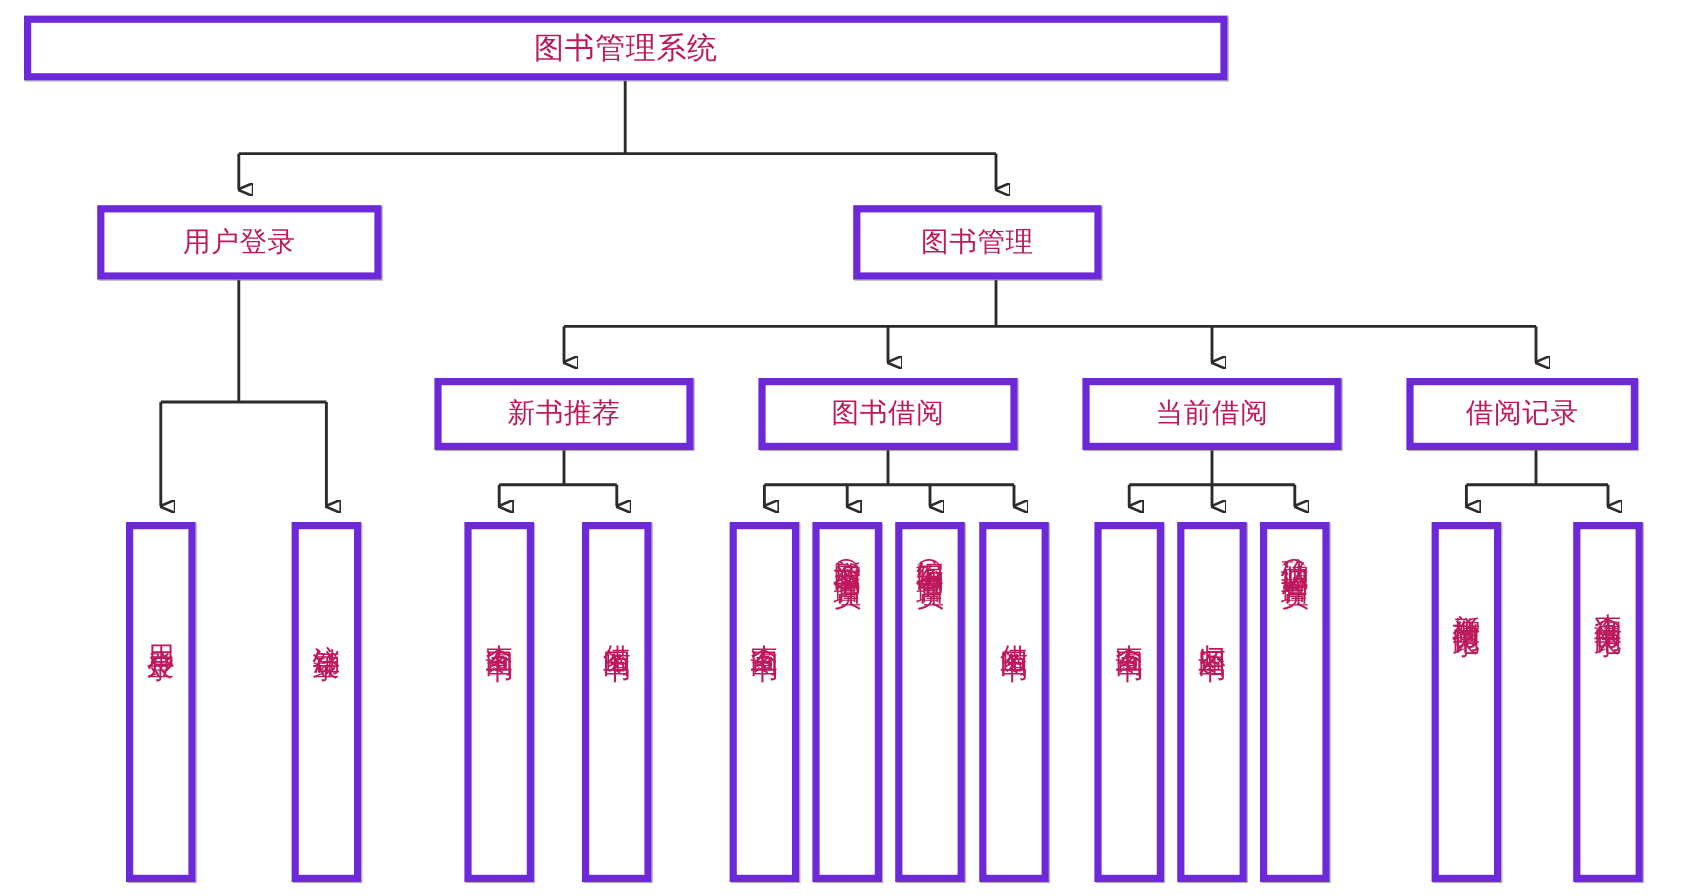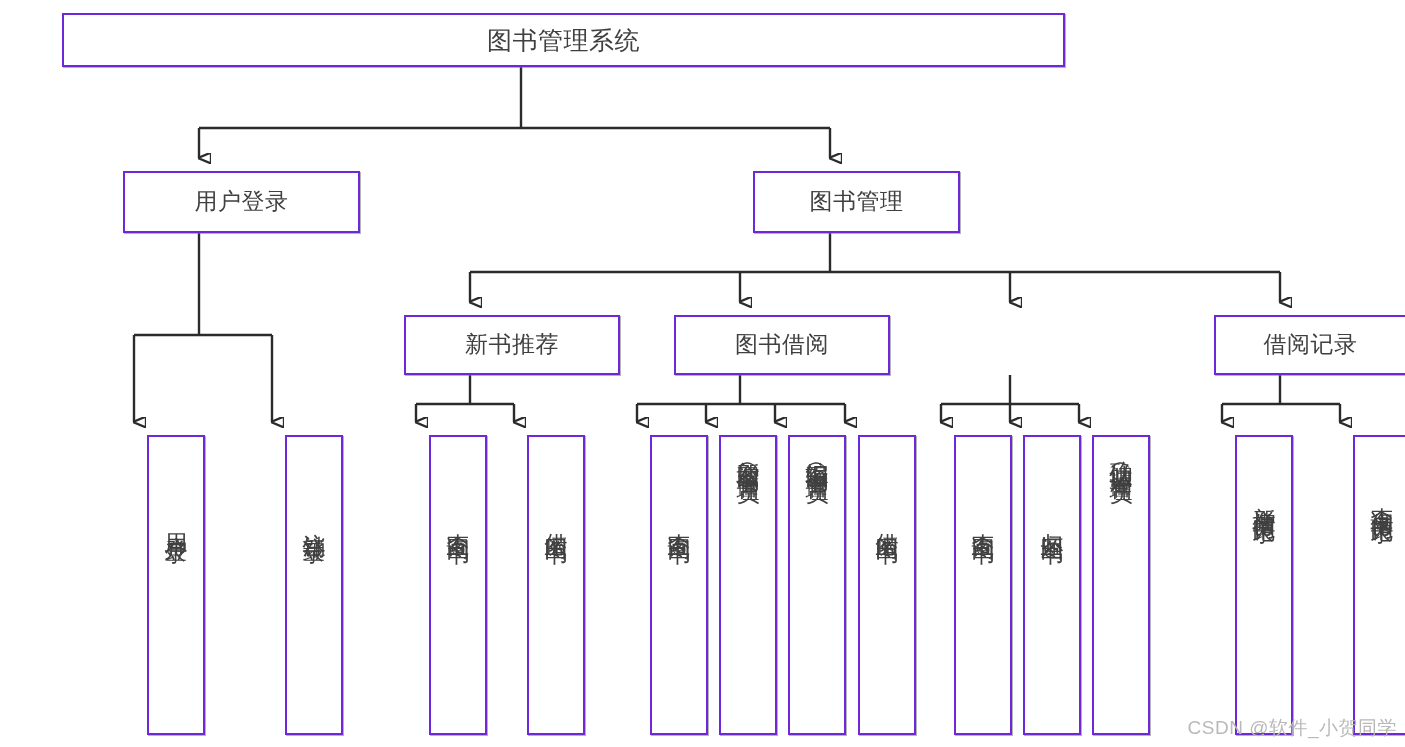--- a/index.html
+++ b/index.html
@@ -15,27 +15,26 @@
     position: relative;
     width: 1405px;
     height: 747px;
     background: #ffffff;
     overflow: hidden;
   }
   .node {
     position: absolute;
     box-sizing: border-box;
     background: #ffffff;
-    border: 2px solid #6d28d9;
+    border: 6px solid #6d28d9;
     box-shadow: 1px 1px 0 0 rgba(120,120,120,0.55);
     display: flex;
     align-items: center;
     justify-content: center;
-    color: #404040;
-    margin-left: 42px;
+    color: #be185d;
   }
   .node .label {
     text-align: center;
     line-height: 1.12;
     letter-spacing: 0.5px;
     white-space: pre;
   }
   .node-root .label { font-size: 25px; }
   .node-l2 .label { font-size: 23px; }
   .node-l3 .label { font-size: 23px; }
@@ -153,20 +152,23 @@
   <div class="node node-l2" style="left:711px; top:171px; width:207px; height:62px;">
     <span class="label">图书管理</span>
   </div>
 
   <div class="node node-l3" style="left:362px; top:315px; width:216px; height:60px;">
     <span class="label">新书推荐</span>
   </div>
   <div class="node node-l3" style="left:632px; top:315px; width:216px; height:60px;">
     <span class="label">图书借阅</span>
   </div>
+  <div class="node node-l3" style="left:902px; top:315px; width:216px; height:60px;">
+    <span class="label">当前借阅</span>
+  </div>
   <div class="node node-l3" style="left:1172px; top:315px; width:193px; height:60px;">
     <span class="label">借阅记录</span>
   </div>
 
   <div class="node node-leaf short" style="left:105px; top:435px; width:58px; height:300px;">
     <span class="label">用户登录</span>
   </div>
   <div class="node node-leaf short" style="left:243px; top:435px; width:58px; height:300px;">
     <span class="label">注销登录</span>
   </div>
@@ -201,15 +203,14 @@
     <span class="label">确认归还（管理员）</span>
   </div>
 
   <div class="node node-leaf mid" style="left:1193px; top:435px; width:58px; height:300px;">
     <span class="label">新增借阅记录</span>
   </div>
   <div class="node node-leaf mid" style="left:1311px; top:435px; width:58px; height:300px;">
     <span class="label">查询借阅记录</span>
   </div>
 
-  <div id="watermark">CSDN @软件_小贺同学</div>
 
 </div>
 
 </body></html>

